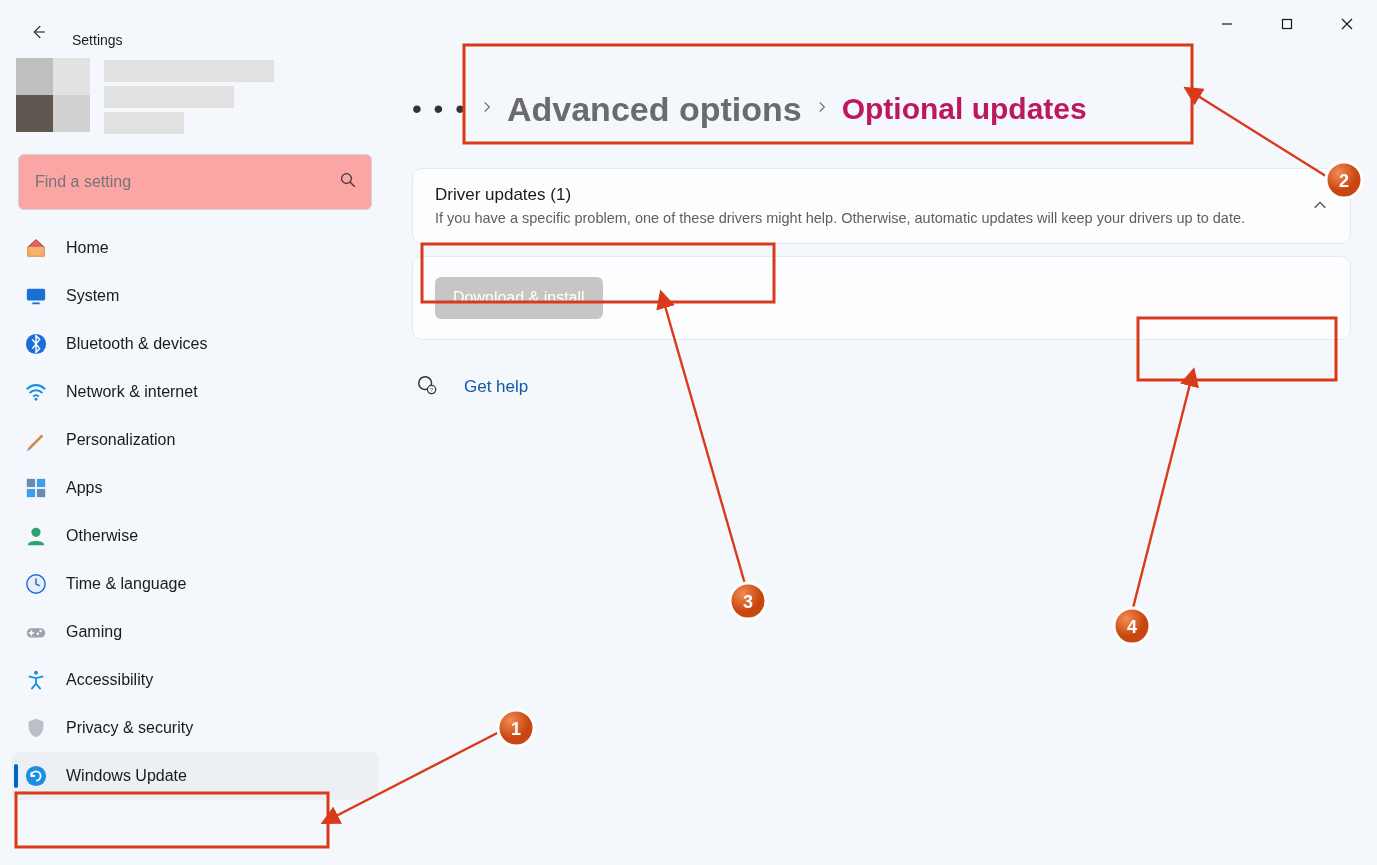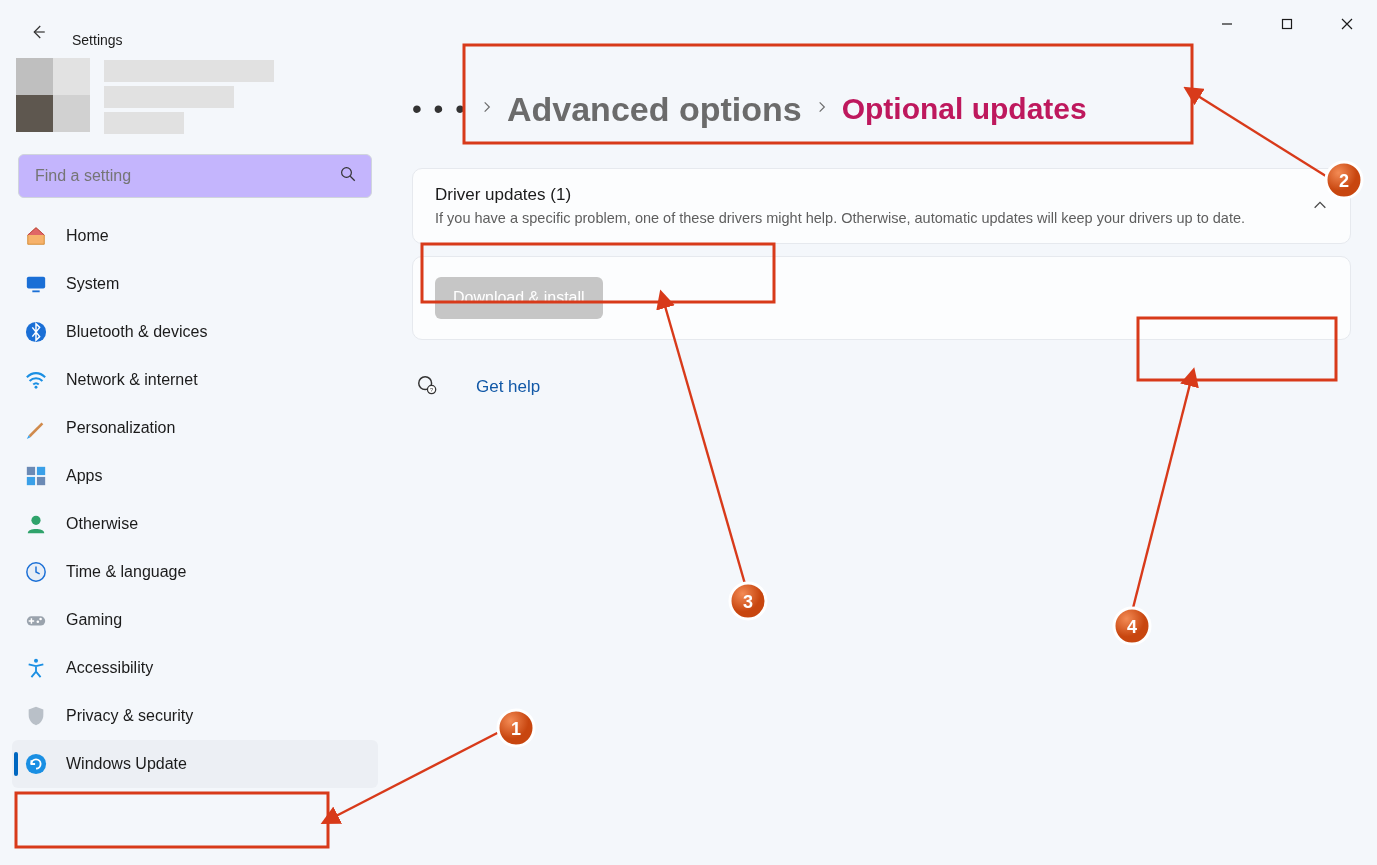--- a/index.html
+++ b/index.html
@@ -76,22 +76,22 @@
     margin-left:14px;
     display:flex; flex-direction:column; gap:4px;
     padding-top:2px;
   }
   .nameblock .bar { background:#e1e1e1; height:22px; }
   .nb1{width:170px;} .nb2{width:130px;} .nb3{width:80px;}
 
   
   .searchwrap {
     margin: 6px 6px 10px 6px;
-    height:44px;
-    background:#c4b5fd;
+    height:56px;
+    background:#fca5a5;
     border:1px solid #d0d5dc;
     border-radius:6px;
     display:flex;
     align-items:center;
     padding:0 14px;
   }
   .searchwrap input{
     flex:1;
     border:none; outline:none;
     font-size:16px;
@@ -208,21 +208,21 @@
     color:#fff;
     border:none;
     border-radius:6px;
     padding:12px 18px;
     font-size:16px;
   }
 
   .help{
     display:flex;
     align-items:center;
-    gap:38px;
+    gap:26px;
     padding:22px 4px;
   }
   .help .hicon{ color:#333; }
   .help a{
     color:#1158a7;
     font-size:17px;
     text-decoration:none;
   }
 
   

